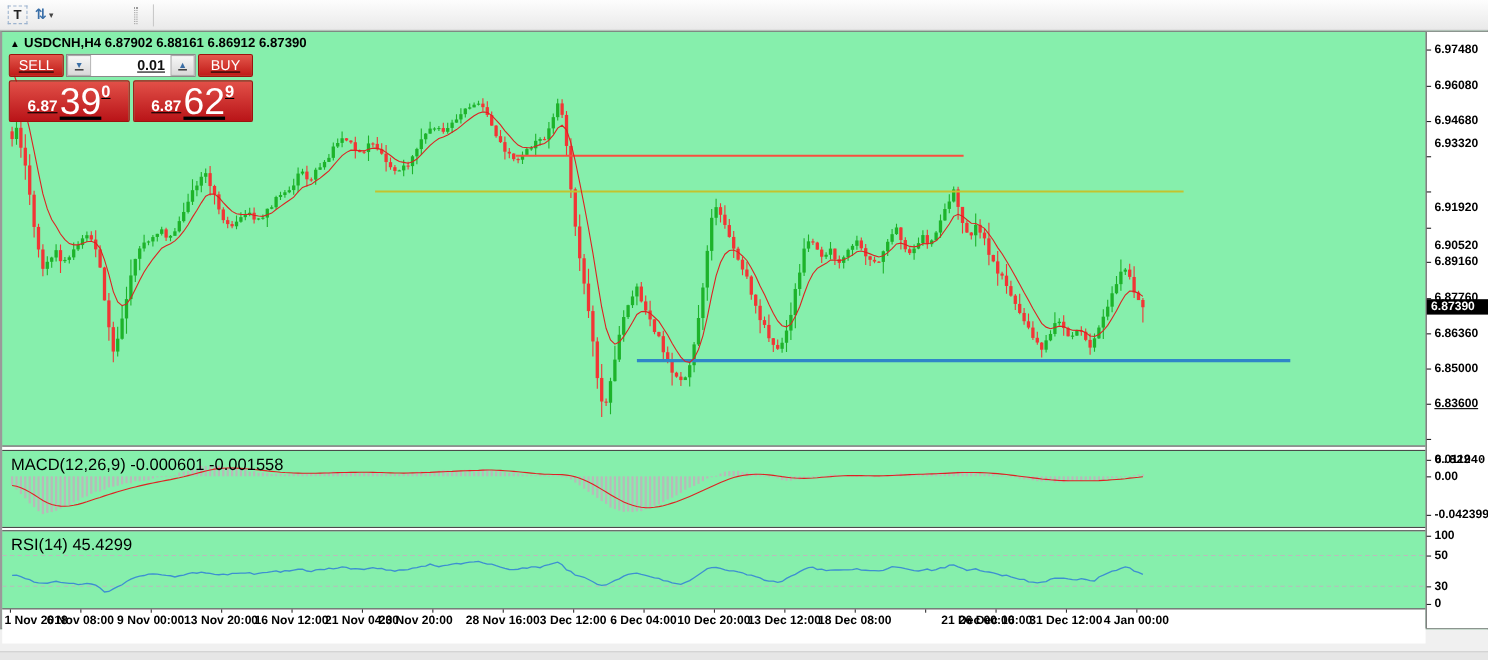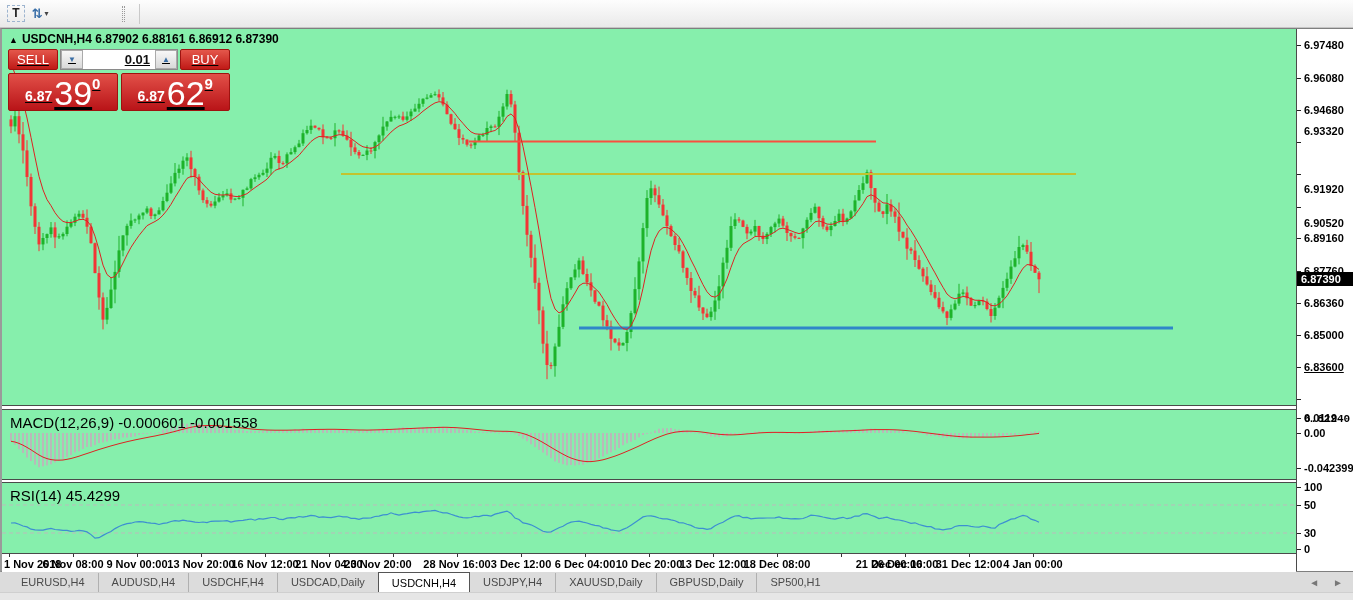--- a/index.html
+++ b/index.html
@@ -986,29 +986,14 @@
         <div class="ptick" style="top: 452px;">100</div>
         <div class="pdash" style="top: 476px;"></div>
         <div class="ptick" style="top: 470px;">50</div>
         <div class="pdash" style="top: 504px;"></div>
         <div class="ptick" style="top: 498px;">30</div>
         <div class="pdash" style="top: 520px;"></div>
         <div class="ptick" style="top: 514px;">0</div>
       </div>
   </div>
 
-  <div class="tab-bar" id="tab-bar">
-      <div class="tab">EURUSD,H4</div>
-      <div class="tab">AUDUSD,H4</div>
-      <div class="tab">USDCHF,H4</div>
-      <div class="tab">USDCAD,Daily</div>
-      <div class="tab active">USDCNH,H4</div>
-      <div class="tab">USDJPY,H4</div>
-      <div class="tab">XAUUSD,Daily</div>
-      <div class="tab">GBPUSD,Daily</div>
-      <div class="tab">SP500,H1</div>
-      <div class="tab-arrows">
-        <span>◄</span>
-        <span>►</span>
-      </div>
-    </div>
   <div class="status-strip"></div>
 </div>
 
 </body></html>

